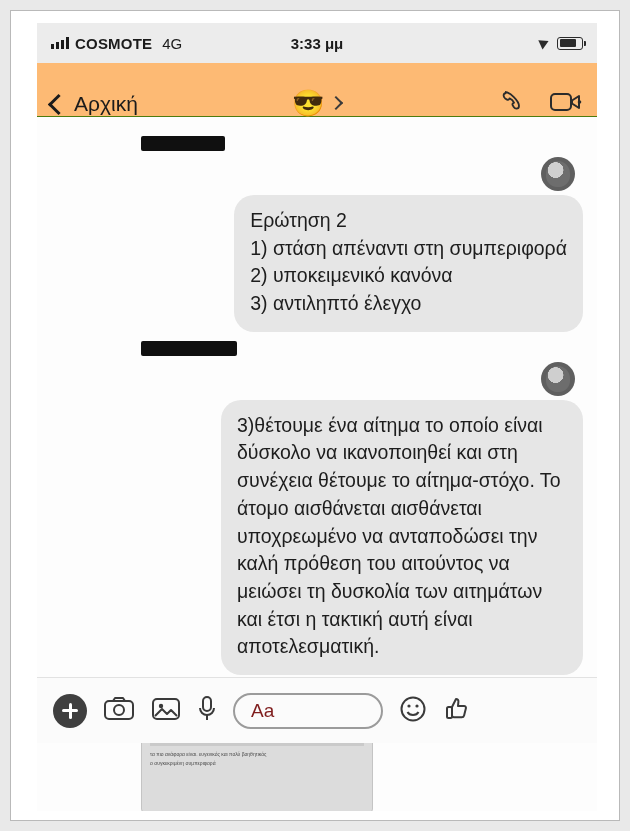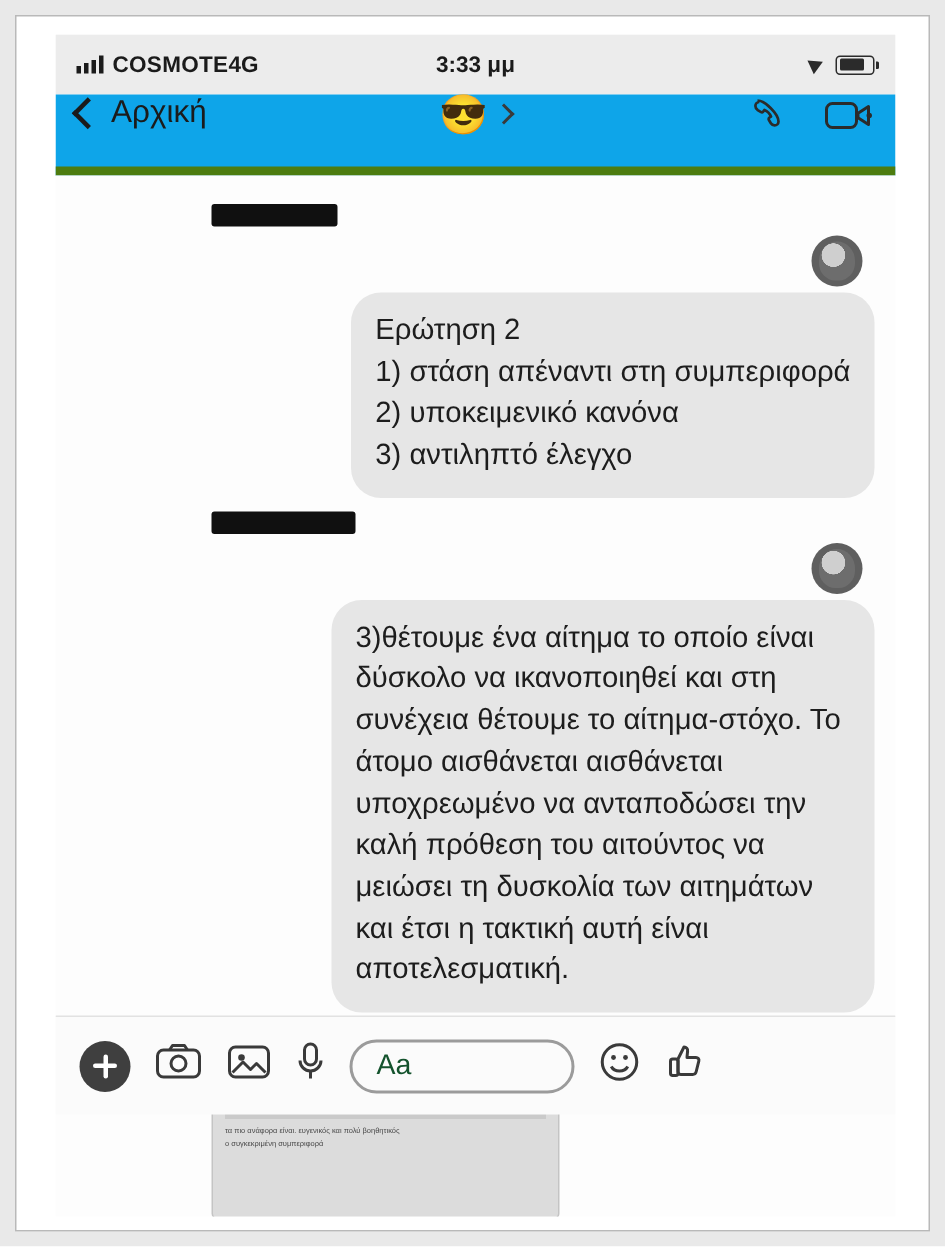--- a/index.html
+++ b/index.html
@@ -68,21 +68,21 @@
     display: block;
     width: 3px;
     background: #1b1b1b;
   }
   .signal-bars i:nth-child(1) { height: 5px; }
   .signal-bars i:nth-child(2) { height: 7px; }
   .signal-bars i:nth-child(3) { height: 9px; }
   .signal-bars i:nth-child(4) { height: 12px; }
 
   .carrier { letter-spacing: 0.2px; text-align: right; }
-  .network { font-weight: bold; }
+  .network { margin-left: 10px; font-weight: normal; }
 
   .clock {
     position: absolute;
     left: 0; right: 0;
     text-align: center;
     font-size: 15px;
     font-weight: bold;
     pointer-events: none;
   }
 
@@ -122,26 +122,26 @@
     left: 1.5px; top: 1.5px; bottom: 1.5px;
     width: 70%;
     background: #2b2b2b;
     border-radius: 1px;
   }
 
   
   .nav-bar {
     position: relative;
     height: 54px;
-    background: #0ea5e9;
-    display: flex;
-    align-items: flex-start;
+    background: #fdba74;
+    display: flex;
+    align-items: flex-end;
     padding: 0 14px;
     box-sizing: border-box;
-    border-bottom: 6px solid #4d7c0f;
+    border-bottom: 1px solid #4d7c0f;
   }
   .back {
     display: flex;
     align-items: center;
     gap: 6px;
     color: #1b1b1b;
     font-size: 21px;
   }
   .chev {
     width: 12px; height: 12px;
@@ -288,21 +288,21 @@
 
   .text-pill {
     flex: 1 1 auto;
     height: 36px;
     border-radius: 18px;
     border: 2px solid #9b9b9b;
     display: flex;
     align-items: center;
     padding: 0 16px;
     box-sizing: border-box;
-    color: #14532d;
+    color: #7f1d1d;
     font-size: 19px;
     max-width: 150px;
   }
   .emoji-btn, .thumb-btn {
     font-size: 25px;
     line-height: 1;
     color: #4a4a4a;
   }
   .cam-icon, .gal-icon, .mic-icon { display: block; }
 </style>

